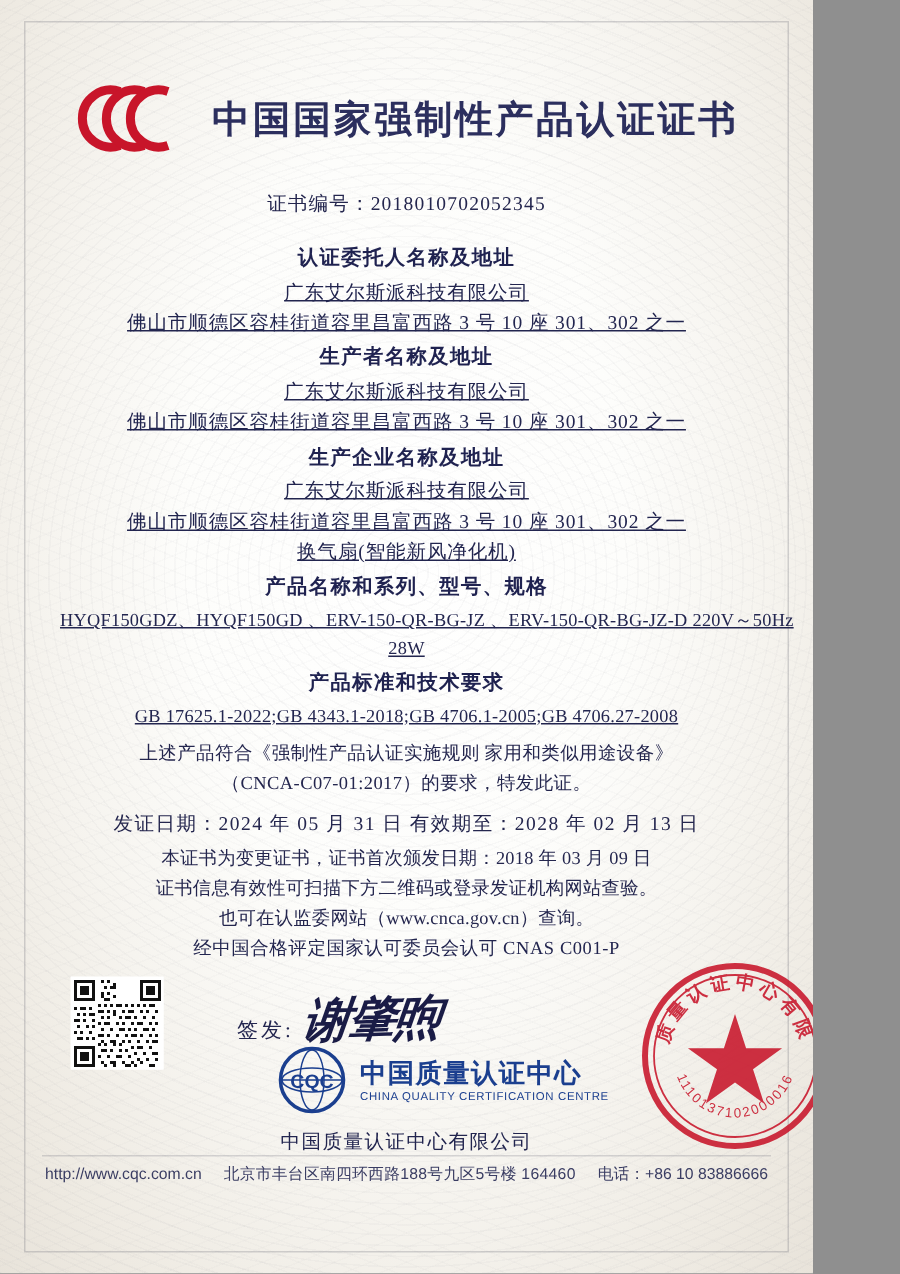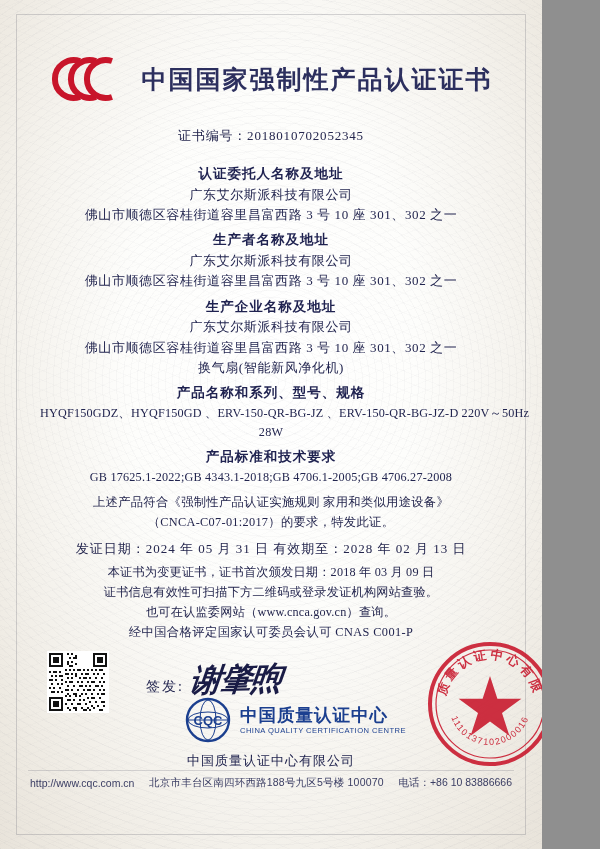--- a/index.html
+++ b/index.html
@@ -73,25 +73,27 @@
   .line {
     line-height: 1.55;
     white-space: nowrap;
   }
   .label {
     font-weight: bold;
     font-size: 13.5px;
     letter-spacing: 1px;
     color: #1f2250;
     margin-top: 5px;
+    font-family: Liberation Mono, monospace;
   }
   .value {
     font-size: 13px;
     letter-spacing: 0.6px;
     color: #22254f;
+    text-decoration: underline;
   }
   .value-sm {
     font-size: 12.2px;
     letter-spacing: 0.2px;
   }
   .cert-no {
     font-size: 13px;
     letter-spacing: 0.8px;
     margin-bottom: 18px;
   }
@@ -114,21 +116,21 @@
   .cnas-line {
     position: absolute;
     left: 0; right: 0; top: 624px;
     text-align: center;
     font-size: 12.3px;
     color: #22254f;
     letter-spacing: 0.4px;
   }
   .sign-row {
     position: absolute;
-    left: 146px;
+    left: 158px;
     top: 658px;
     display: flex;
     align-items: flex-end;
     gap: 6px;
   }
   .sign-label {
     font-size: 14px;
     color: #22254f;
     letter-spacing: 2px;
     padding-bottom: 6px;
@@ -439,16 +441,16 @@
           <textPath href="#sealBottom" startOffset="50%" text-anchor="middle">1110137102000016</textPath>
         </text>
         <polygon fill="#c8152a" points="66,38 73.4,60.8 97.4,60.8 78,74.9 85.4,97.7 66,83.6 46.6,97.7 54,74.9 34.6,60.8 58.6,60.8"></polygon>
       </g>
     </svg>
   </div>
 
   <div class="footer-rule"></div>
   <div class="footer">
     <div>http://www.cqc.com.cn</div>
-    <div class="mid">北京市丰台区南四环西路188号九区5号楼 100070</div>
+    <div class="mid">北京市丰台区南四环西路188号九区5号楼 164460</div>
     <div>电话：+86 10 83886666</div>
   </div>
 </div>
 
 </body></html>

